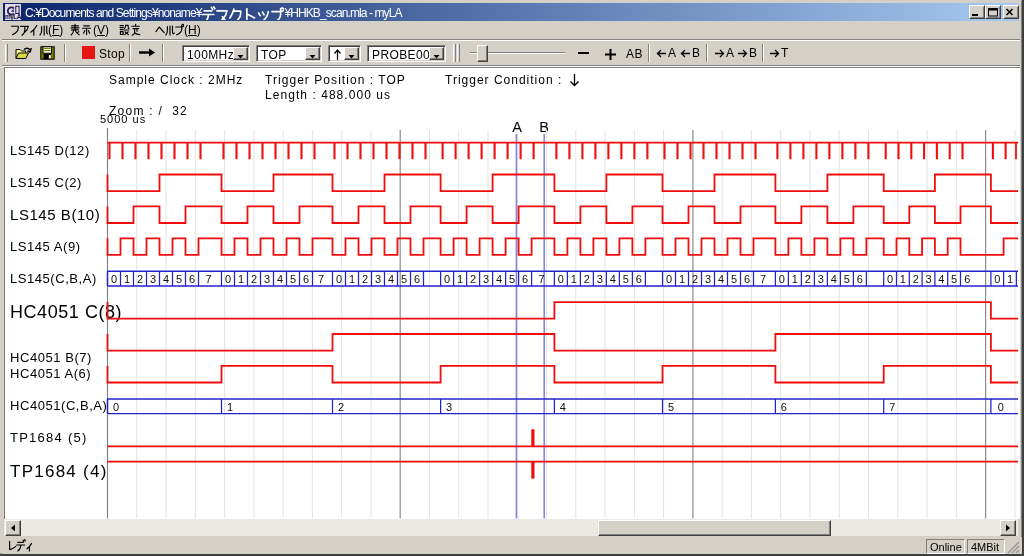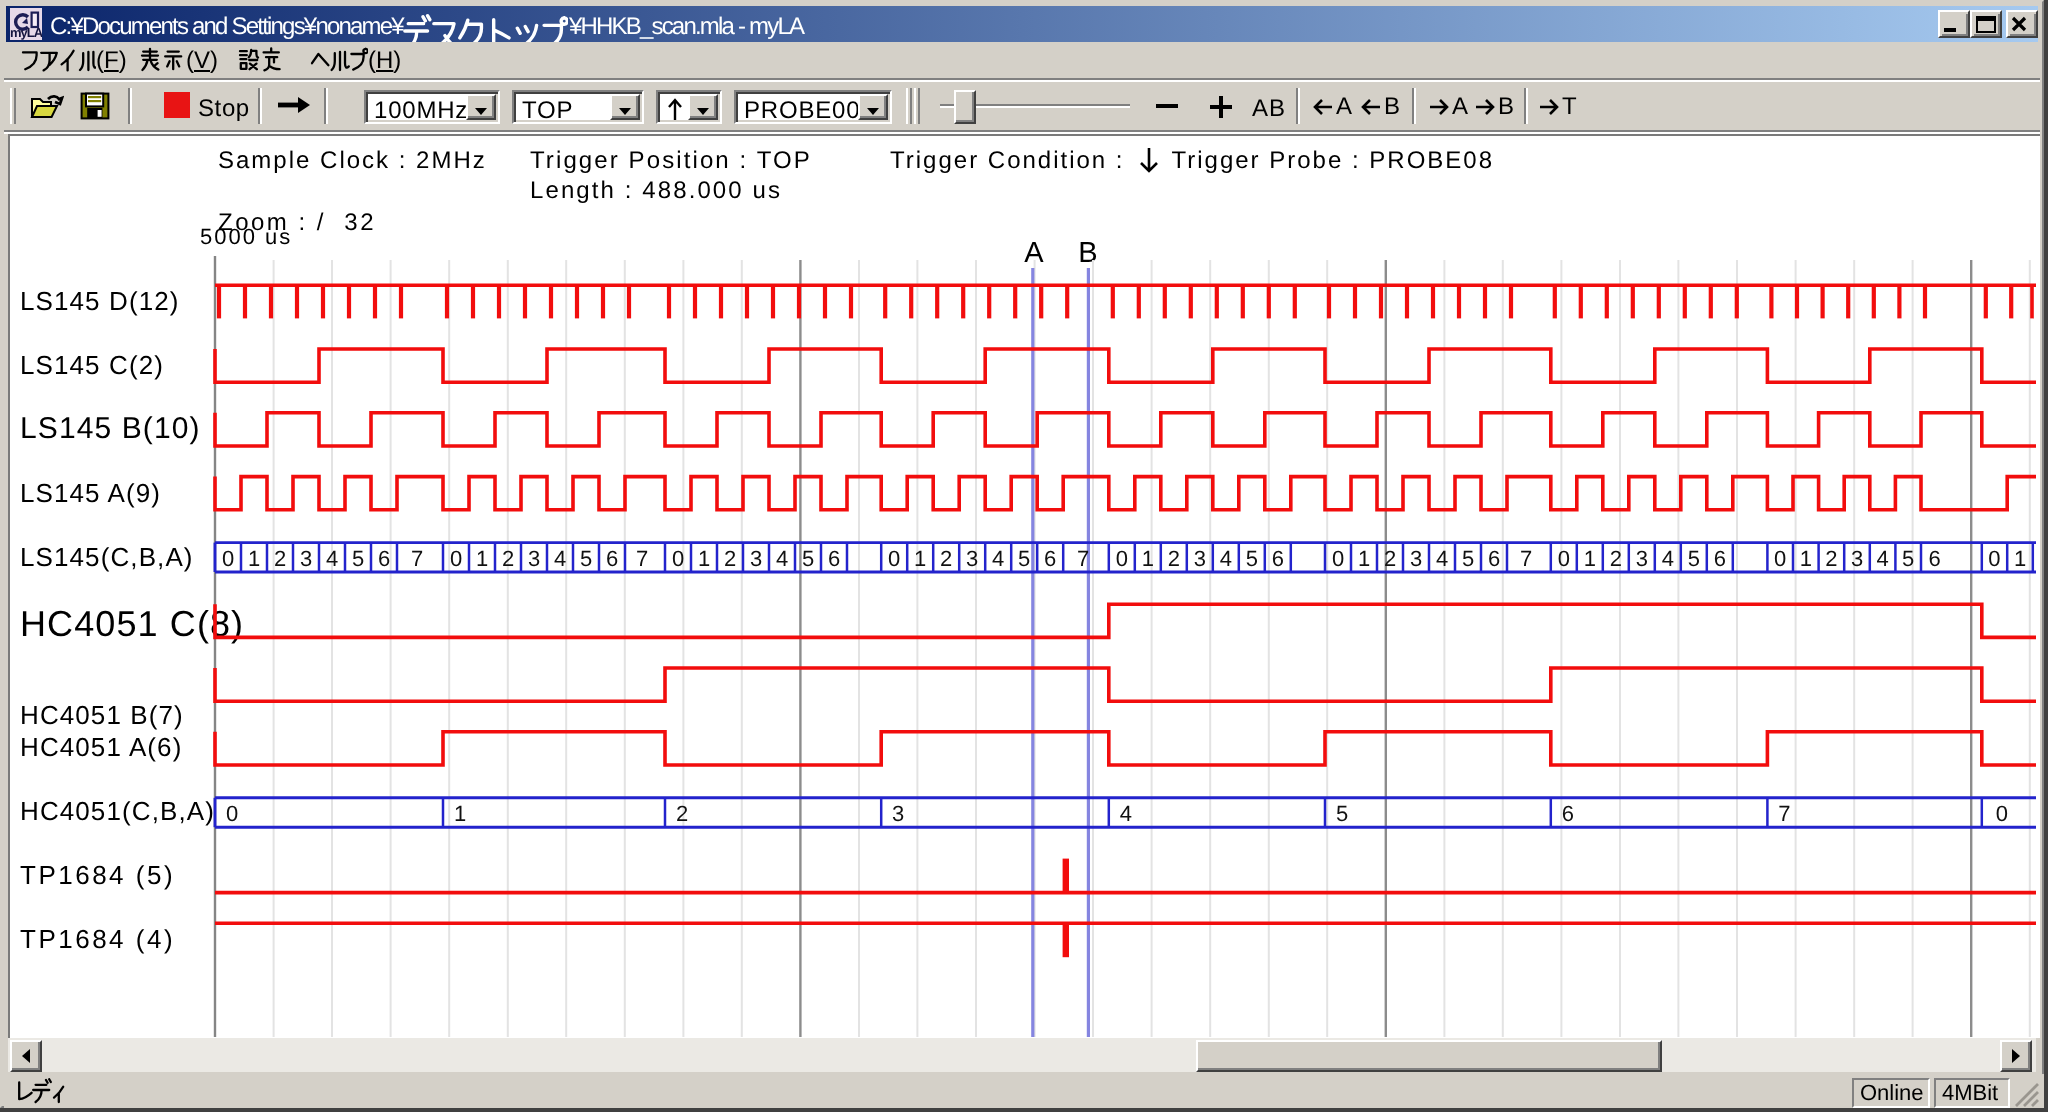--- a/index.html
+++ b/index.html
@@ -9,21 +9,21 @@
 <div class="abs" style="left:0;top:0;width:1024px;height:556px;border-right:2px solid #404040;border-bottom:2px solid #404040"></div>
 <div class="abs" style="left:0;top:0;width:1022px;height:554px;border:1px solid #d4d0c8;border-right:1px solid #808080;border-bottom:1px solid #808080"></div>
 <div class="abs" style="left:3px;top:3px;width:1016px;height:18px;background:linear-gradient(to right,#0a246a,#a6caf0)"></div>
 <svg class="abs" style="left:5px;top:4px" width="16" height="16">
     <rect x="0" y="0" width="16" height="16" fill="#e7d9e9"></rect>
     <path d="M9,4.5 A3.6,3.6 0 1,0 9,9.5" fill="none" stroke="#1d1d55" stroke-width="1.7"></path>
     <path d="M6,7.5 L8.5,5 L9,8 Z" fill="#1d1d55"></path>
     <rect x="10.8" y="2.3" width="3.2" height="7.2" fill="#f6ecf6" stroke="#1d1d55" stroke-width="1.1"></rect>
     <text x="8" y="14.6" font-size="6.5" font-weight="bold" fill="#15153f" text-anchor="middle" font-family="Liberation Sans" letter-spacing="-0.5">myLA</text>
   </svg>
-<div class="abs" style="left:25px;top:6px;height:13px;display:flex;align-items:flex-start;color:#fff;font-size:12px;letter-spacing:-0.9px;white-space:pre">C:¥Documents and Settings¥noname¥<svg width="83" height="15" viewBox="0 0 83 15" style="vertical-align:-2px">
+<div class="abs" style="left:25px;top:6px;height:13px;display:flex;align-items:center;color:#fff;font-size:12px;letter-spacing:-0.9px;white-space:pre">C:¥Documents and Settings¥noname¥<svg width="83" height="15" viewBox="0 0 83 15" style="vertical-align:-2px">
       <g transform="translate(0.0,1) scale(1.42)">
         <path d="M2.2,3.4 H7.6 M1,6 H9 M5.2,6 C5.2,8.4 4.2,10.6 2.2,12 M7.4,1 L8.2,2.4 M9,0.6 L9.8,2" fill="none" stroke="#fff" stroke-width="1.2" stroke-linecap="round" stroke-linejoin="round"></path>
       </g>
       <g transform="translate(13.8,1) scale(1.42)">
         <path d="M1.5,3.4 H8.6 C8,6.6 5.8,9.8 2,12 M5.4,7.6 C6.6,9.4 8.2,11.2 9.6,12" fill="none" stroke="#fff" stroke-width="1.2" stroke-linecap="round" stroke-linejoin="round"></path>
       </g>
       <g transform="translate(27.5,1) scale(1.42)">
         <path d="M3.8,2.2 C3.2,4.6 2.2,6.6 1,8.4 M3.8,3.6 H8.6 V5 C8.6,7.8 6.6,10.4 3.2,12.2" fill="none" stroke="#fff" stroke-width="1.2" stroke-linecap="round" stroke-linejoin="round"></path>
       </g>
       <g transform="translate(41.3,1) scale(1.42)">
@@ -191,38 +191,37 @@
   </div>
 <div class="abs" style="left:2px;top:65px;width:1018px;height:2px;border-top:1px solid #808080;border-bottom:1px solid #fff"></div>
 <div class="abs" style="left:4px;top:67px;width:1016px;height:452px;background:#fff;border-left:1.5px solid #7a7a7a;border-top:1px solid #7a7a7a"></div>
 <div class="abs t12" style="left:109px;top:73px;letter-spacing:1.0px">Sample Clock : 2MHz</div>
 <div class="abs t12" style="left:265px;top:73px;letter-spacing:1.05px">Trigger Position : TOP</div>
 <div class="abs" style="left:445px;top:73px;height:14px;display:flex;align-items:flex-end">
     <span class="t12" style="letter-spacing:1.0px">Trigger Condition : </span>
     <svg width="13" height="14" style="margin:0 1px">
       <path d="M6.5,1 V12 M2.5,8.5 L6.5,12.5 L10.5,8.5" stroke="#000" stroke-width="1.3" fill="none"></path>
     </svg>
-    <span class="t12" style="letter-spacing:1.0px"> Trigger Probe : PROBE08</span>
   </div>
 <div class="abs t12" style="left:109px;top:104px;letter-spacing:1.25px">Zoom : /  32</div>
 <div class="abs t12" style="left:265px;top:87.8px;letter-spacing:1.05px">Length : 488.000 us</div>
 <div class="abs" style="left:100px;top:113px;font-size:11px;letter-spacing:1.0px">5000 us</div>
 <div class="abs" style="left:511px;top:119px;font-size:14.5px;width:12px;text-align:center">A</div>
 <div class="abs" style="left:538px;top:119px;font-size:14.5px;width:12px;text-align:center">B</div>
 <div class="abs" style="left:10px;top:142.9px;font-size:13px;letter-spacing:0.55px;white-space:pre">LS145 D(12)</div>
 <div class="abs" style="left:10px;top:174.8px;font-size:13px;letter-spacing:0.55px;white-space:pre">LS145 C(2)</div>
 <div class="abs" style="left:10px;top:206px;font-size:15px;letter-spacing:0.55px;white-space:pre">LS145 B(10)</div>
 <div class="abs" style="left:10px;top:238.6px;font-size:13px;letter-spacing:0.55px;white-space:pre">LS145 A(9)</div>
 <div class="abs" style="left:10px;top:270.5px;font-size:13px;letter-spacing:0.55px;white-space:pre">LS145(C,B,A)</div>
 <div class="abs" style="left:10px;top:302.4px;font-size:18px;letter-spacing:0.55px;white-space:pre">HC4051 C(8)</div>
 <div class="abs" style="left:10px;top:350px;font-size:13px;letter-spacing:0.55px;white-space:pre">HC4051 B(7)</div>
 <div class="abs" style="left:10px;top:366.2px;font-size:13px;letter-spacing:0.55px;white-space:pre">HC4051 A(6)</div>
 <div class="abs" style="left:10px;top:398.1px;font-size:13px;letter-spacing:0.55px;white-space:pre">HC4051(C,B,A)</div>
 <div class="abs" style="left:10px;top:430.0px;font-size:13px;letter-spacing:1.25px;white-space:pre">TP1684 (5)</div>
-<div class="abs" style="left:10px;top:461.9px;font-size:13px;letter-spacing:1.25px;white-space:pre">TP1684 (4)</div>
+<div class="abs" style="left:10px;top:461.9px;font-size:17px;letter-spacing:1.25px;white-space:pre">TP1684 (4)</div>
 <svg width="1024" height="556" style="position:absolute;left:0;top:0">
     <line x1="136.8" y1="130.0" x2="136.8" y2="518.5" stroke="#e3e3e3" stroke-width="1"></line>
     <line x1="166.0" y1="130.0" x2="166.0" y2="518.5" stroke="#e3e3e3" stroke-width="1"></line>
     <line x1="195.3" y1="130.0" x2="195.3" y2="518.5" stroke="#e3e3e3" stroke-width="1"></line>
     <line x1="224.6" y1="130.0" x2="224.6" y2="518.5" stroke="#e3e3e3" stroke-width="1"></line>
     <line x1="253.9" y1="130.0" x2="253.9" y2="518.5" stroke="#e3e3e3" stroke-width="1"></line>
     <line x1="283.1" y1="130.0" x2="283.1" y2="518.5" stroke="#e3e3e3" stroke-width="1"></line>
     <line x1="312.4" y1="130.0" x2="312.4" y2="518.5" stroke="#e3e3e3" stroke-width="1"></line>
     <line x1="341.7" y1="130.0" x2="341.7" y2="518.5" stroke="#e3e3e3" stroke-width="1"></line>
     <line x1="370.9" y1="130.0" x2="370.9" y2="518.5" stroke="#e3e3e3" stroke-width="1"></line>

